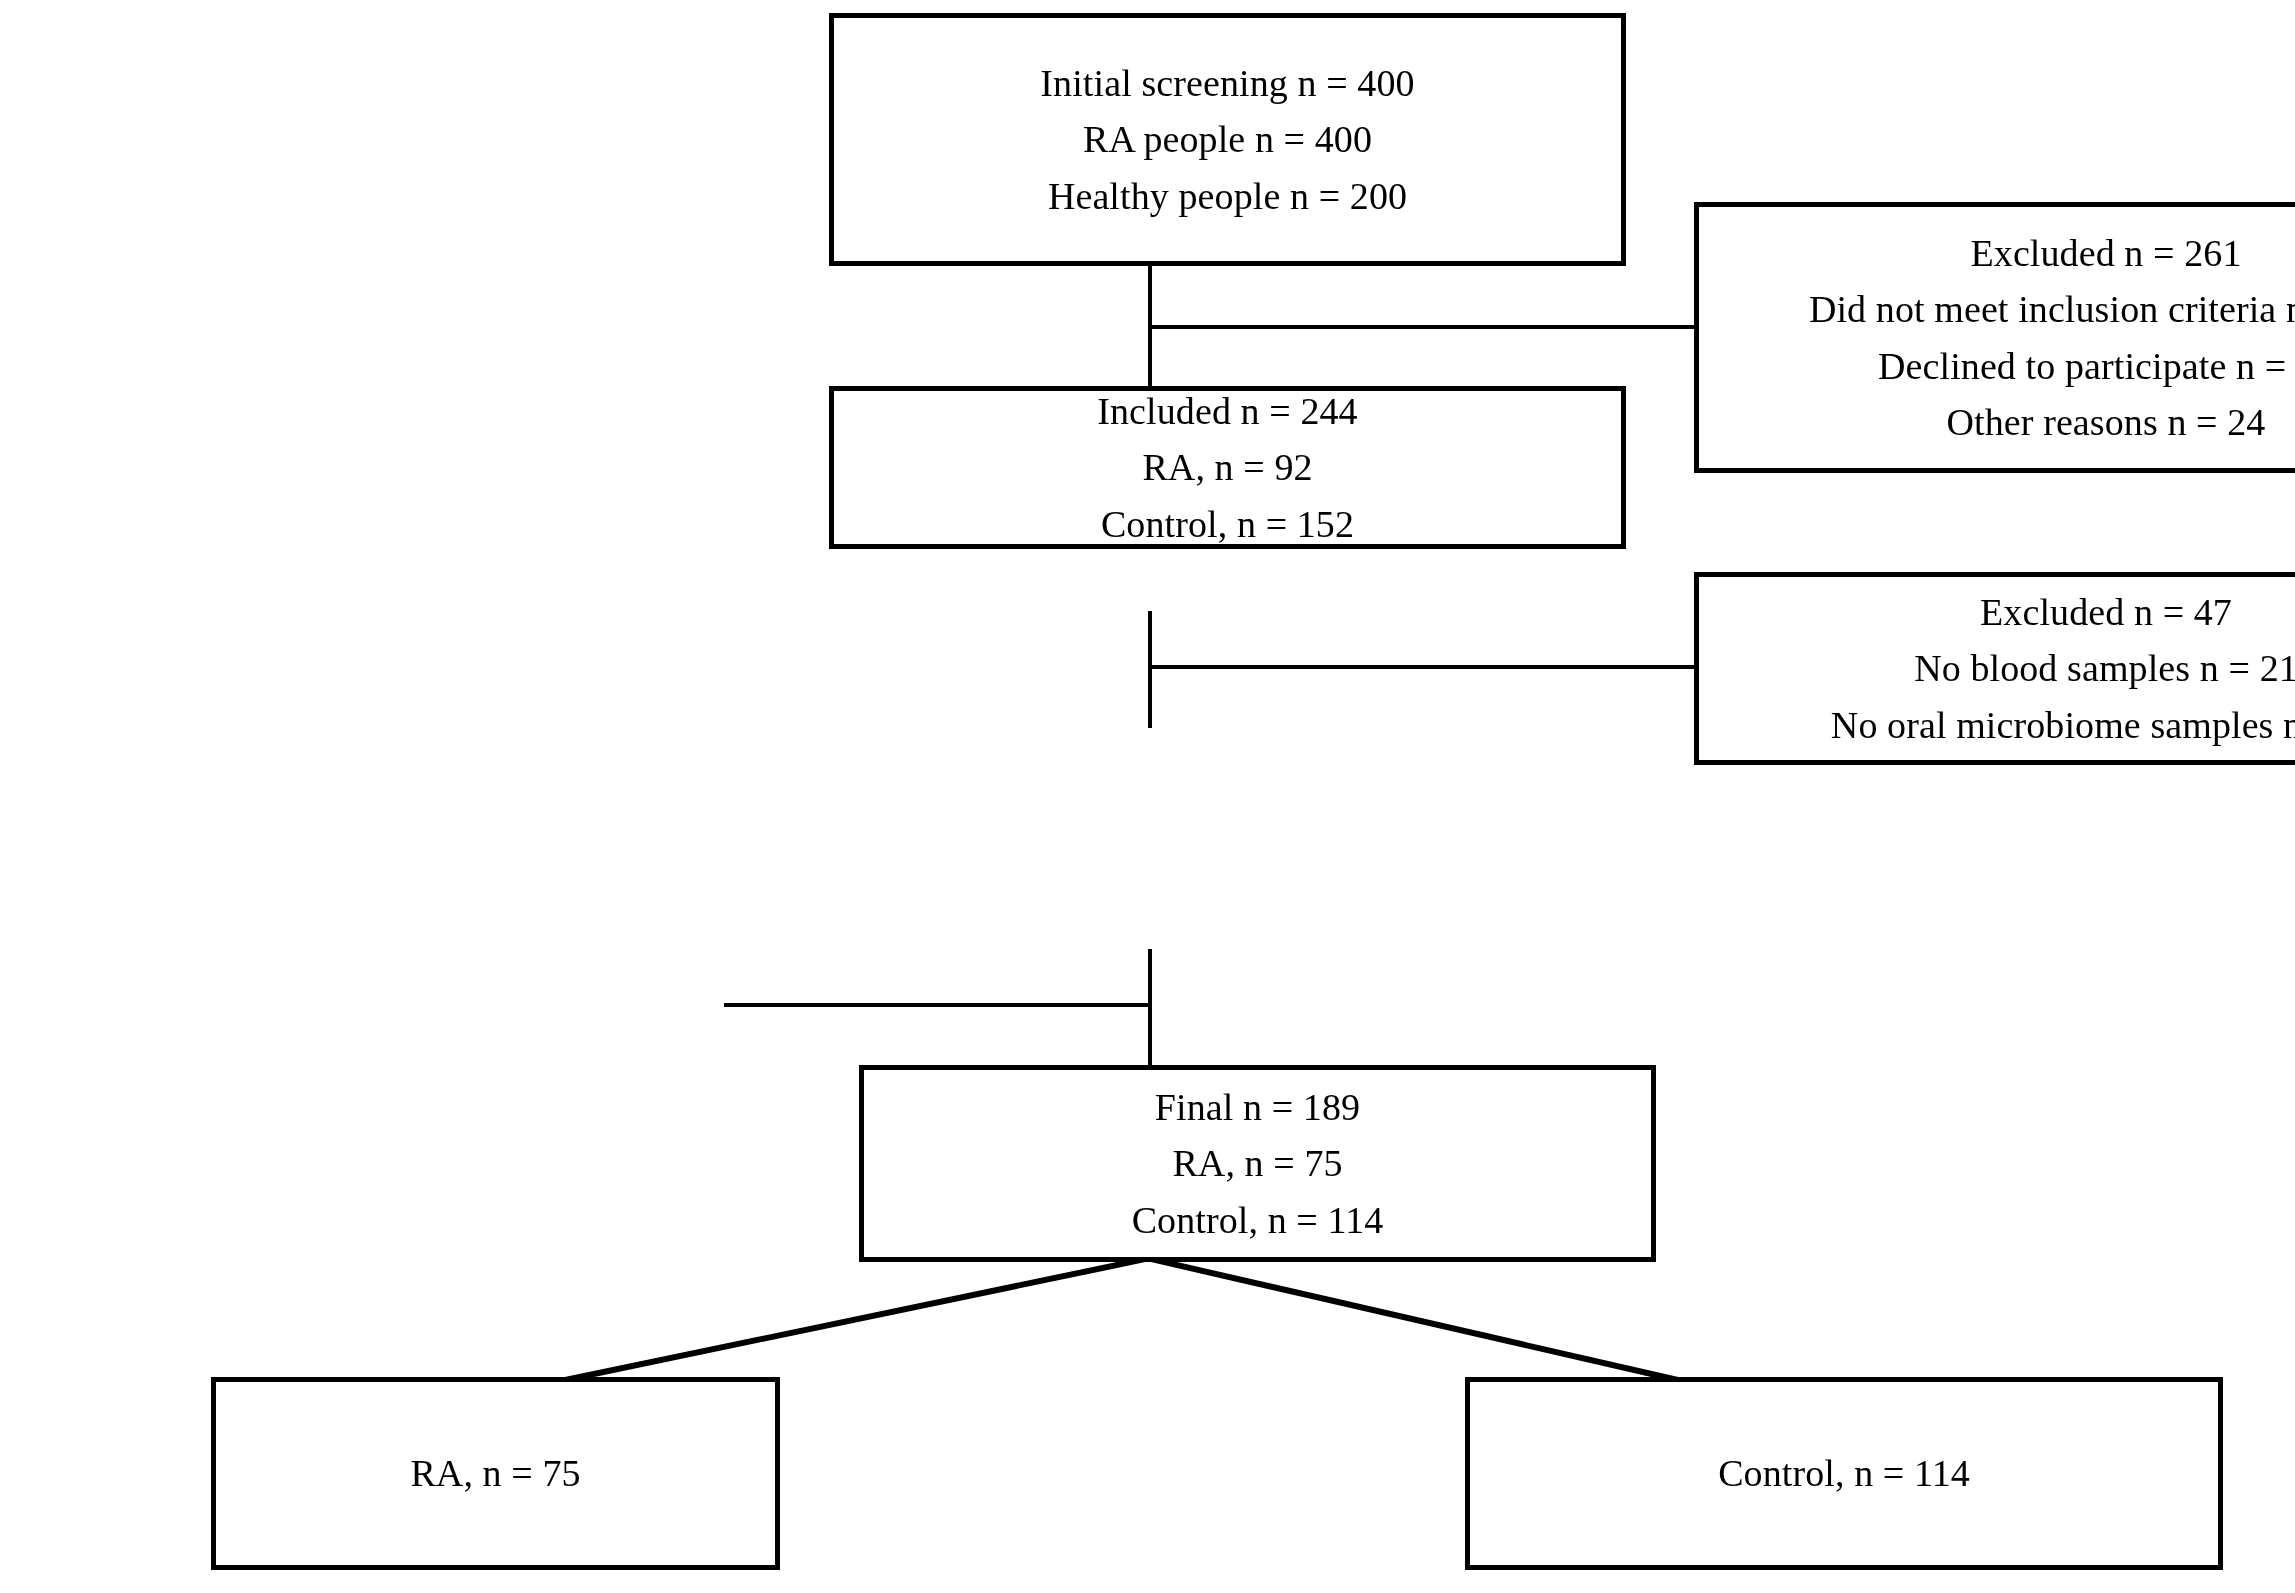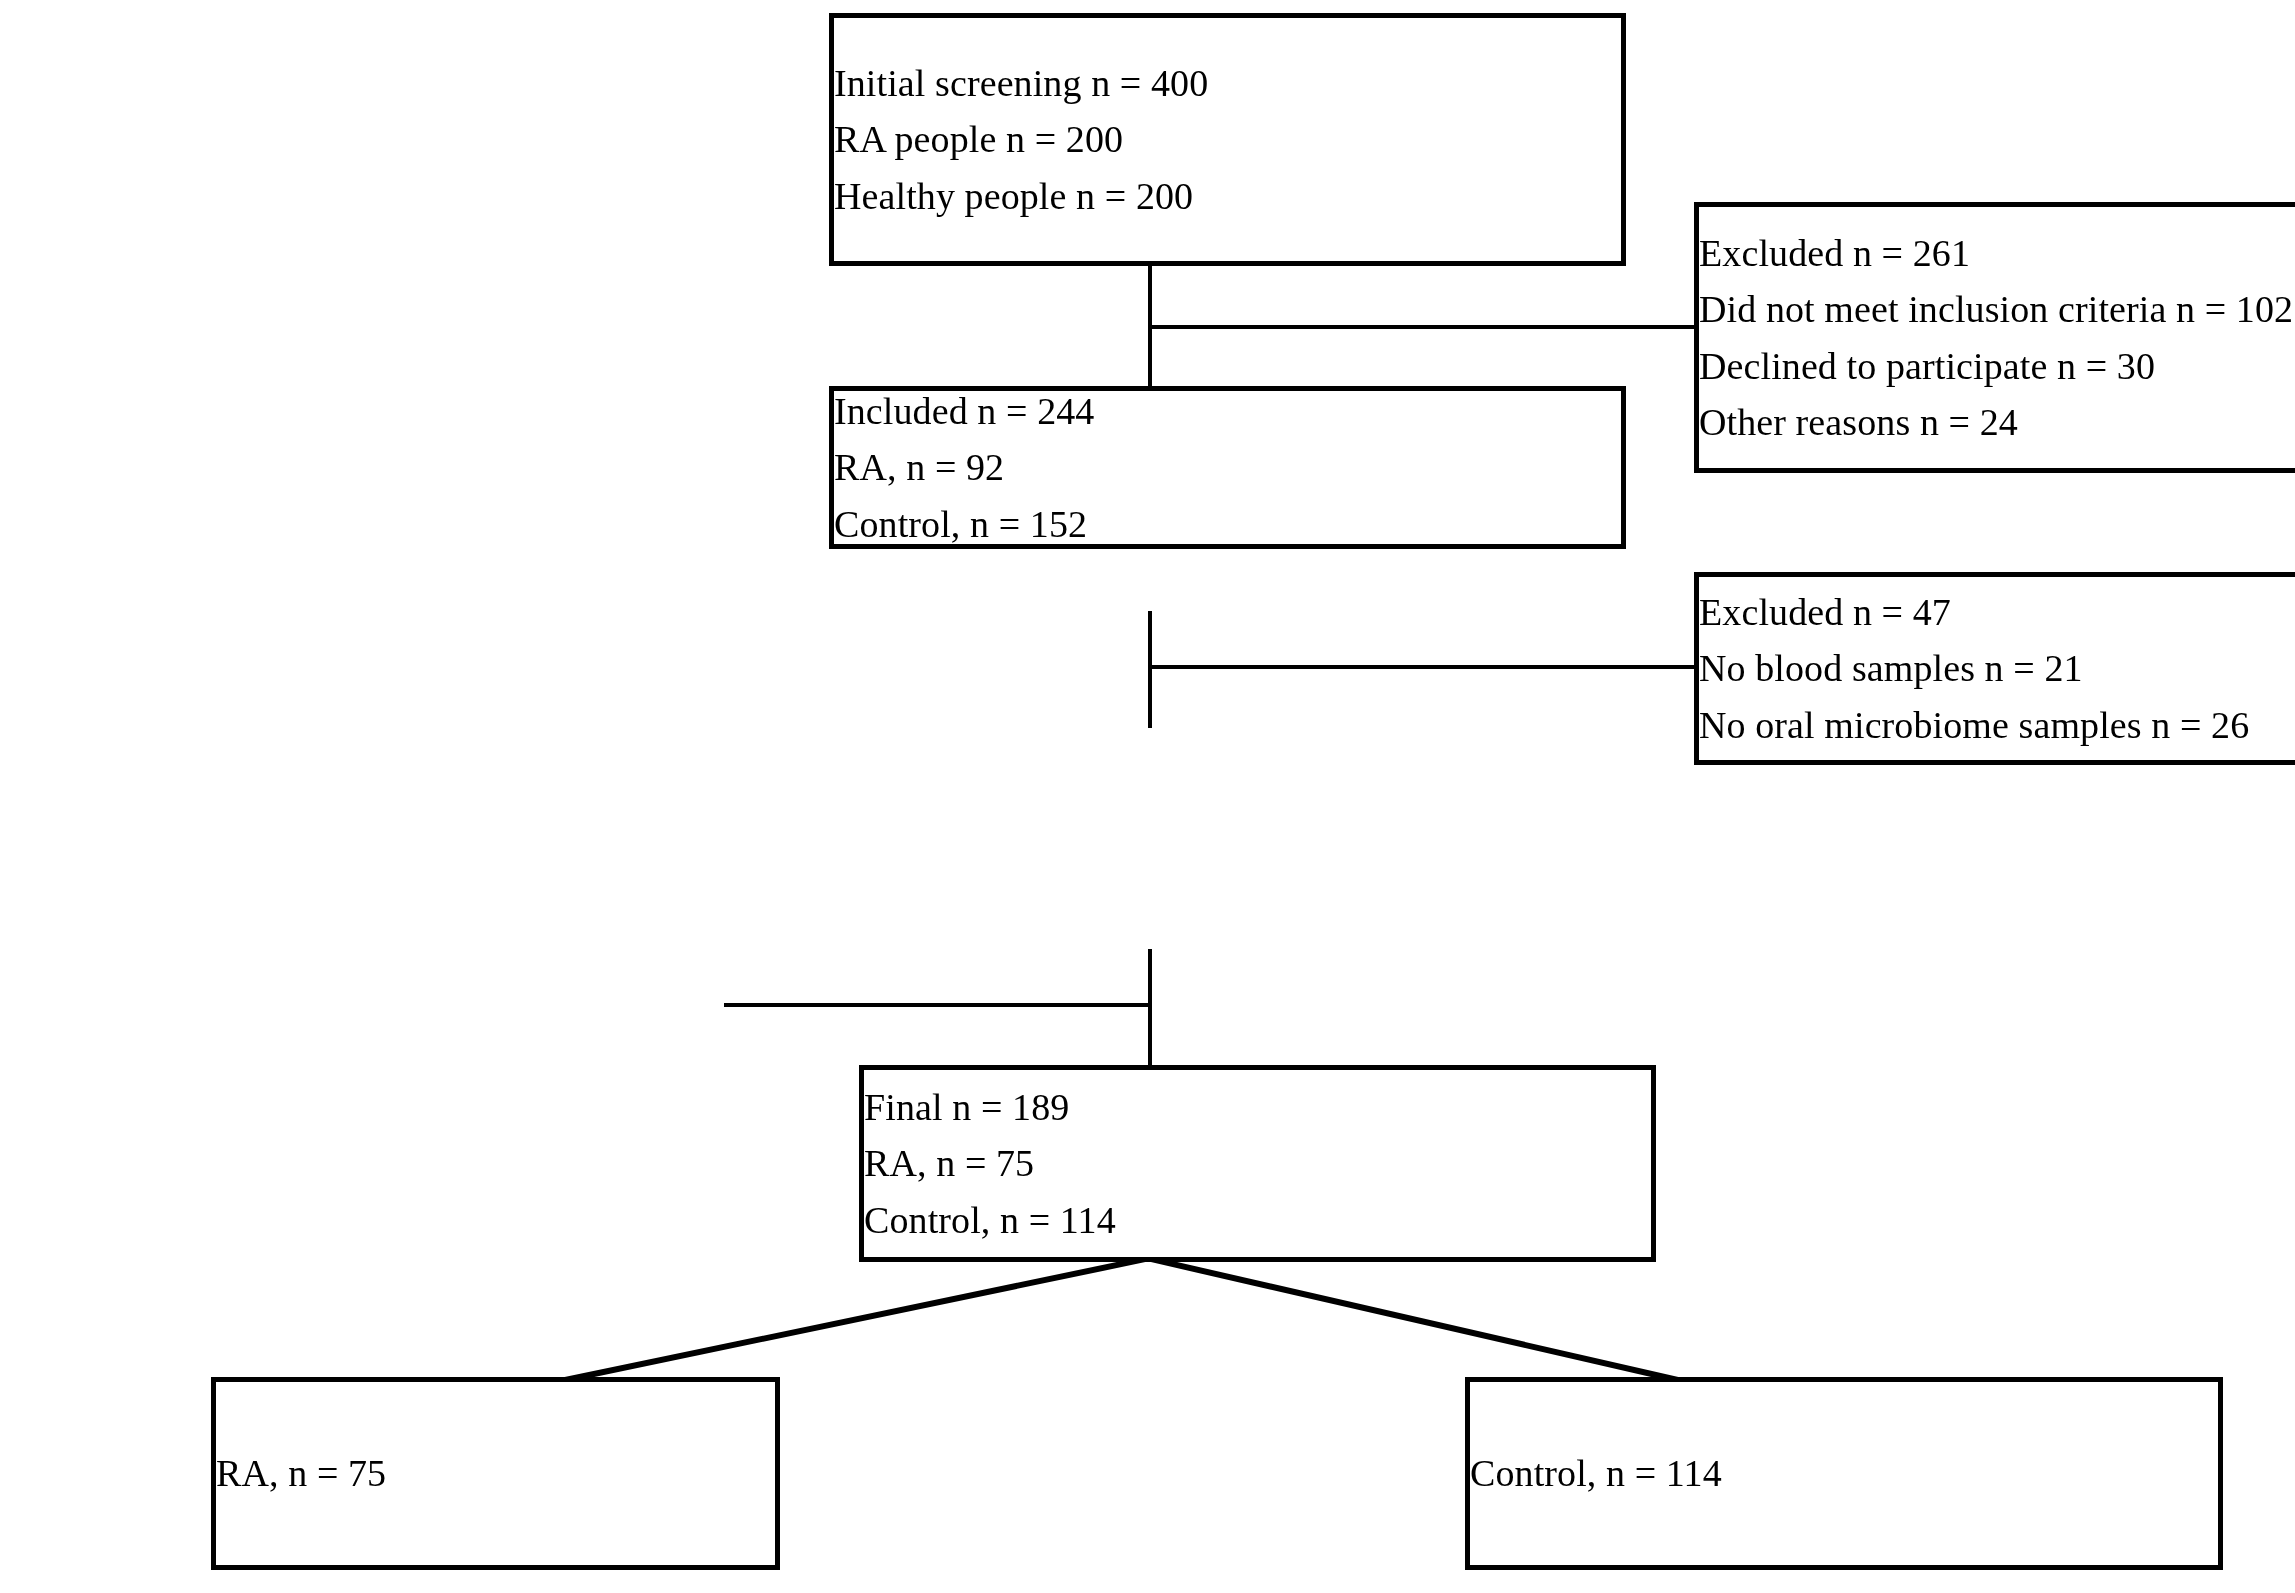--- a/index.html
+++ b/index.html
@@ -17,21 +17,21 @@
     color: #000000;
     overflow: hidden;
   }
   .flow-box {
     position: absolute;
     box-sizing: border-box;
     border: 5px solid #000000;
     background: #ffffff;
     display: flex;
     flex-direction: column;
-    align-items: flex-start;
+    align-items: center;
     justify-content: center;
     text-align: center;
     z-index: 3;
   }
   .flow-box .line {
     display: block;
     white-space: nowrap;
     font-size: 38px;
     line-height: 1.48;
     letter-spacing: 0.1px;
@@ -92,21 +92,21 @@
   <div class="vline" id="conn-v-3"></div>
   <div class="hline" id="conn-h-3"></div>
 
   <svg class="diag" id="conn-fork" viewBox="0 0 2560 300" width="1175" height="138">
     <line x1="1321" y1="5" x2="40" y2="272" stroke="#000000" stroke-width="13"></line>
     <line x1="1321" y1="5" x2="2484" y2="272" stroke="#000000" stroke-width="13"></line>
   </svg>
 
   <div class="flow-box" id="box-initial-screening">
     <span class="line">Initial screening n = 400</span>
-    <span class="line">RA people n = 200</span>
+    <span class="line">RA people n = 400</span>
     <span class="line">Healthy people n = 200</span>
   </div>
 
   <div class="flow-box" id="box-included-244">
     <span class="line">Included n = 244</span>
     <span class="line">RA, n = 92</span>
     <span class="line">Control, n = 152</span>
   </div>
 
 

